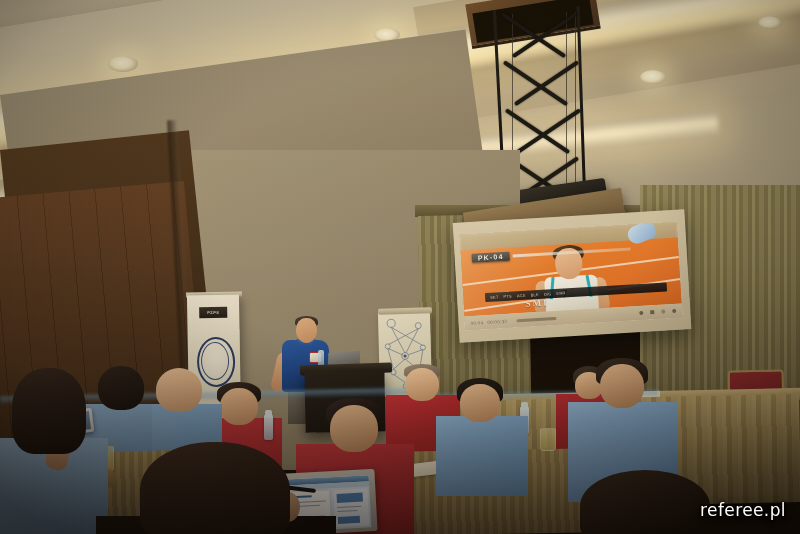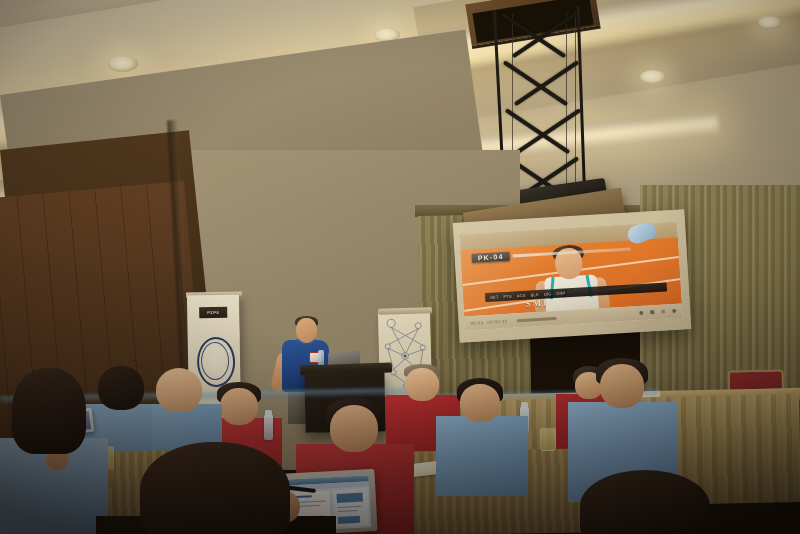--- a/index.html
+++ b/index.html
@@ -802,14 +802,15 @@
   <div class="abs fg-right-head"></div>
   <div class="abs fg-body"></div>
   <div class="abs fg-ear"></div>
   <div class="abs glasses-arm"></div>
   <div class="abs fg-head"></div>
 
   <div class="abs softfocus"></div>
   <div class="abs warmcast"></div>
   <div class="abs vignette"></div>
 
+  <div class="abs watermark">referee.pl</div>
 
 </div>
 
 </body></html>

